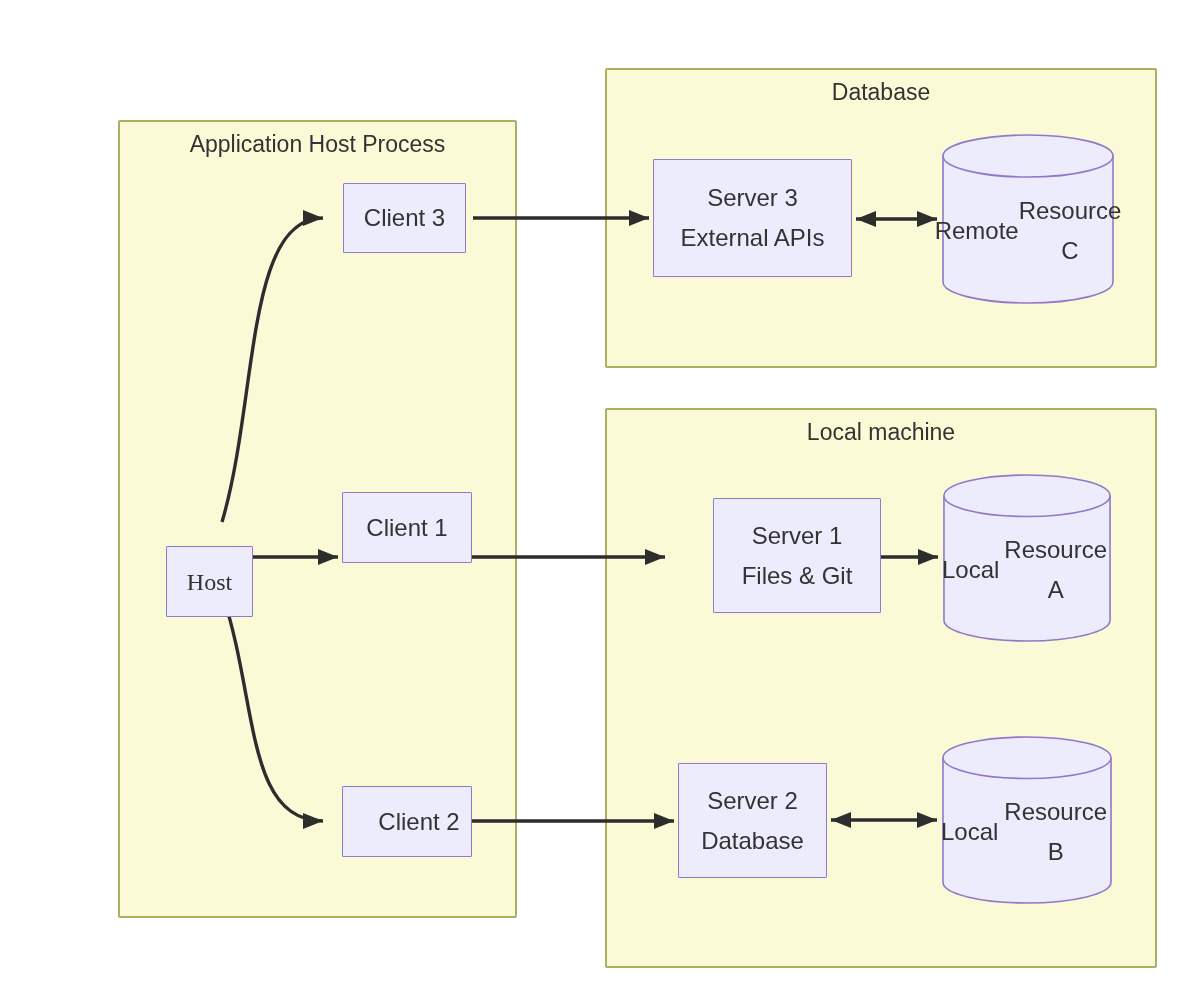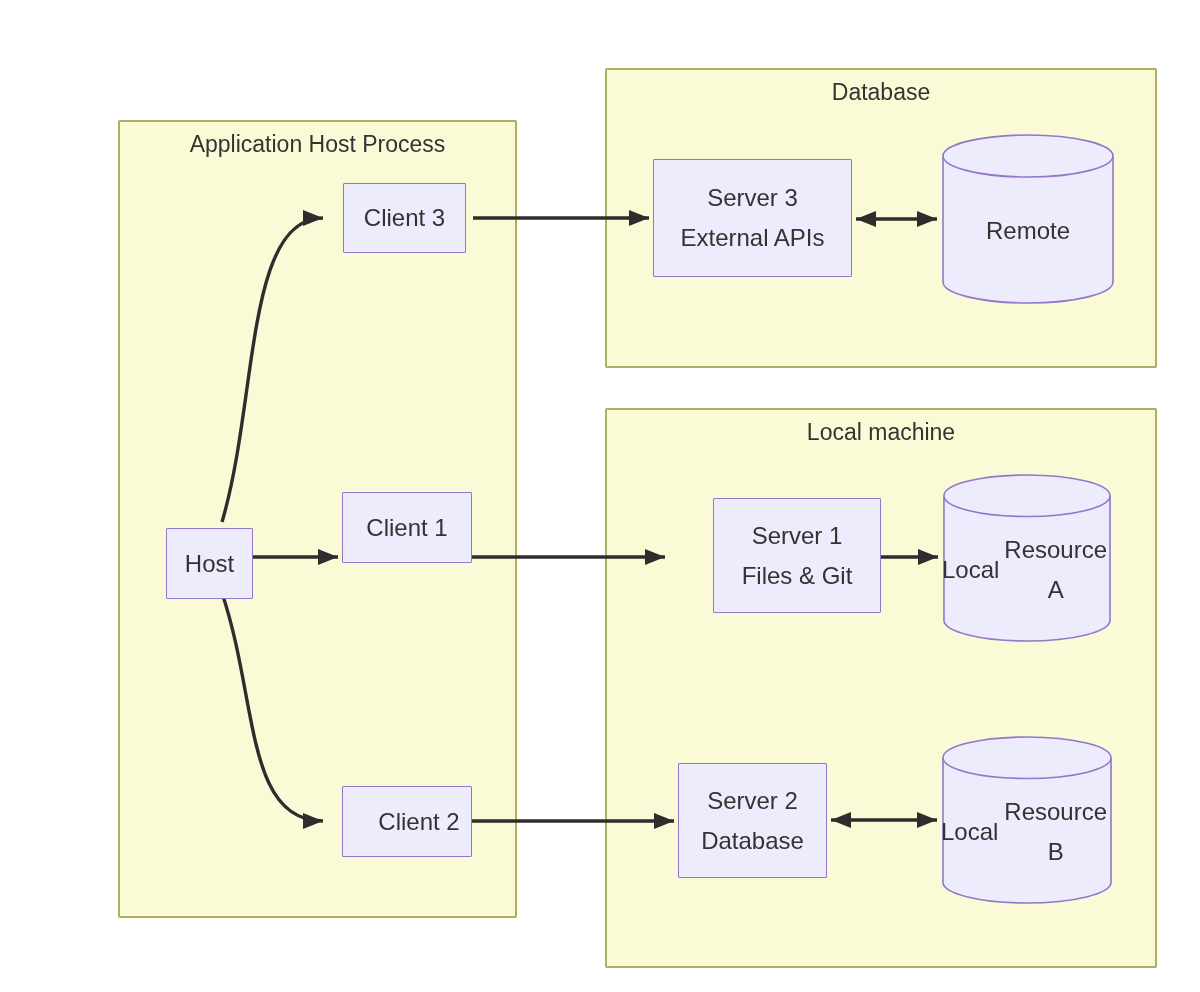--- a/index.html
+++ b/index.html
@@ -34,21 +34,21 @@
   .edge{fill:none;stroke:var(--edge-color);stroke-width:3.4px;}
   .arrowhead{fill:var(--edge-color);}
 
   
   .node{
     position:absolute;background:var(--node-fill);
     border:1.6px solid var(--node-border);border-radius:1px;box-sizing:border-box;
     display:flex;flex-direction:column;align-items:center;justify-content:center;
     font-size:24px;line-height:40px;color:var(--text-color);text-align:center;
   }
-  #node-host{left:166px;top:528px;width:87px;height:71px;}
+  #node-host{left:166px;top:546px;width:87px;height:71px;font-family:Liberation Serif, serif;}
   #node-client-1{left:342px;top:492px;width:130px;height:71px;}
   #node-client-2{left:342px;top:786px;width:130px;height:71px;padding-left:24px;}
   #node-client-3{left:343px;top:183px;width:123px;height:70px;align-items:center;}
   #node-server-3{left:653px;top:159px;width:199px;height:118px;}
   #node-server-1{left:669px;top:498px;width:168px;height:115px;margin-left:44px;}
   #node-server-2{left:678px;top:763px;width:149px;height:115px;}
 
   
   .cylinder{position:absolute;}
   .cylinder svg{position:absolute;left:0;top:0;width:100%;height:100%;}
@@ -120,20 +120,21 @@
     <span>Database</span>
   </div>
 
   <div class="cylinder" id="cyl-resource-c">
     <svg viewBox="0 0 174 172" preserveAspectRatio="none">
       <path class="cyl-body" d="M2 23 V149 A85 21 0 0 0 172 149 V23"></path>
       <ellipse class="cyl-top" cx="87" cy="23" rx="85" ry="21"></ellipse>
     </svg>
     <div class="cyl-label">
       <span>Remote</span>
+      <span>Resource C</span>
     </div>
   </div>
   <div class="cylinder" id="cyl-resource-a">
     <svg viewBox="0 0 174 172" preserveAspectRatio="none">
       <path class="cyl-body" d="M2 23 V149 A85 21 0 0 0 172 149 V23"></path>
       <ellipse class="cyl-top" cx="87" cy="23" rx="85" ry="21"></ellipse>
     </svg>
     <div class="cyl-label">
       <span>Local</span>
       <span>Resource A</span>

